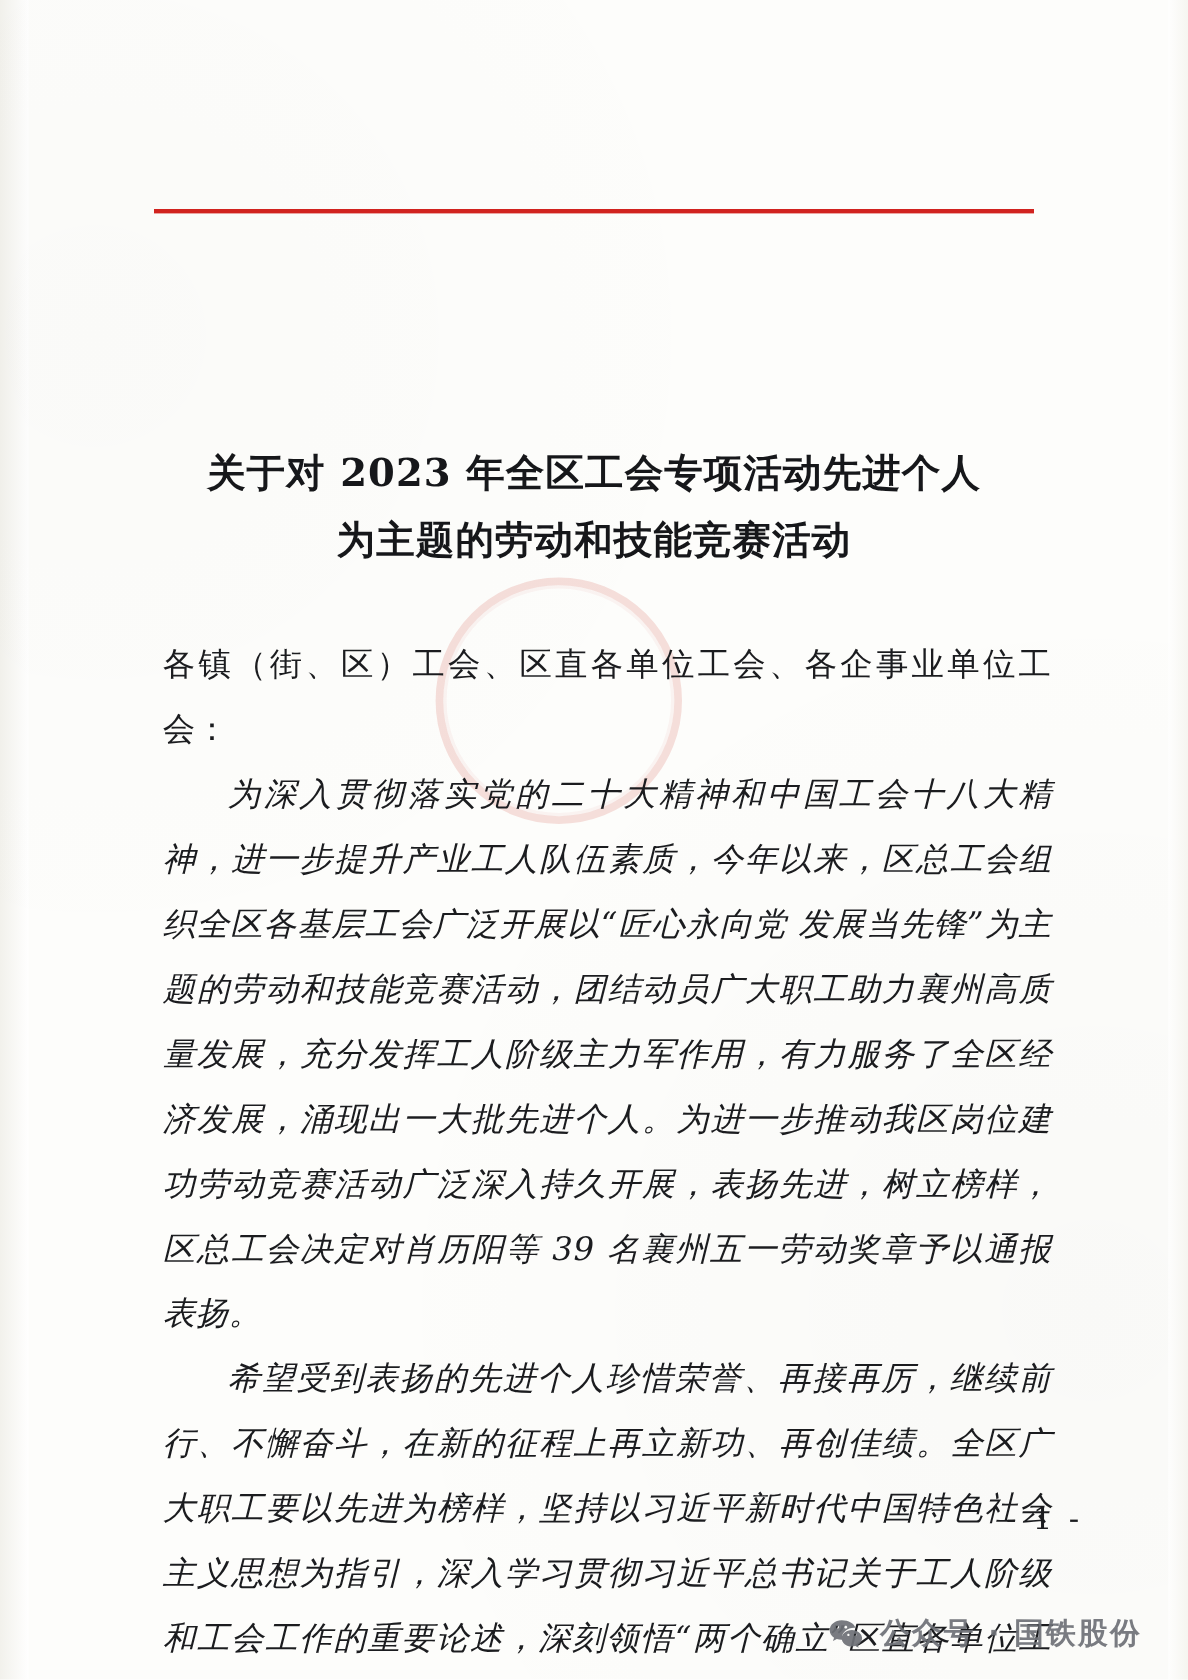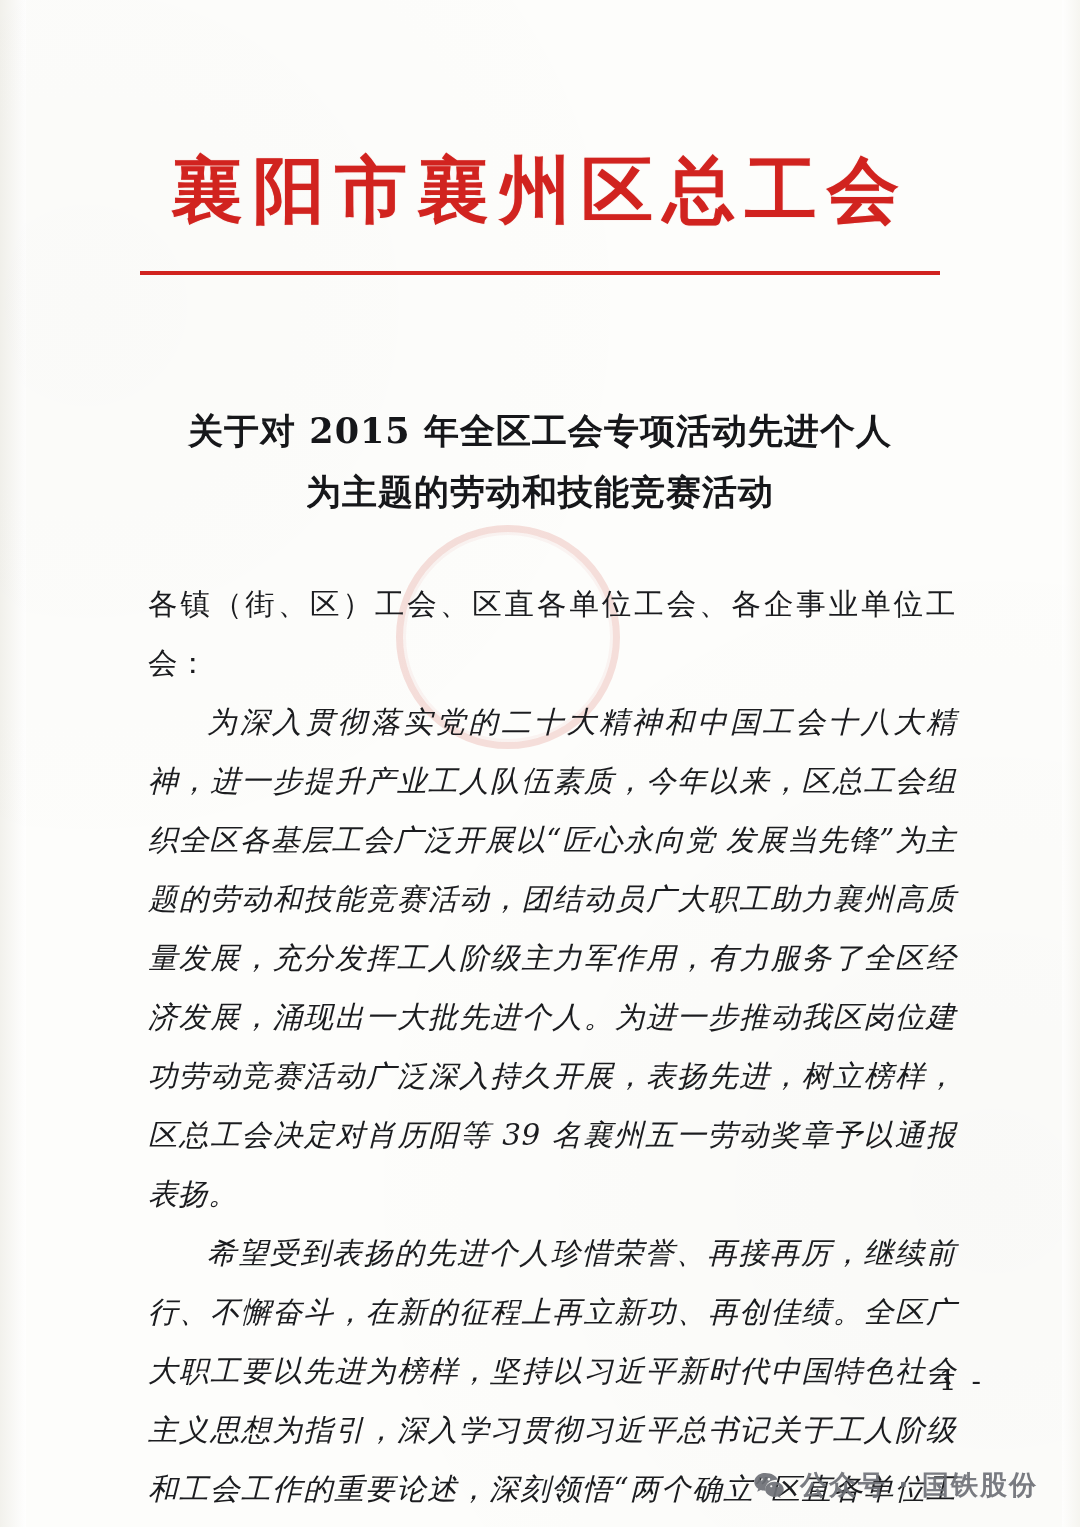--- a/index.html
+++ b/index.html
@@ -168,26 +168,25 @@
 </style>
 </head>
 <body>
 
 <div class="page">
   <div class="noise"></div>
 
   <div class="sheet">
 
     <div class="masthead">
-      <div class="masthead-title">襄阳市襄州区总工会</div>
       <div class="masthead-rule"></div>
     </div>
 
     <div class="doc-title">
-      <span class="line">关于对 2015 年全区工会专项活动先进个人</span>
+      <span class="line">关于对 2023 年全区工会专项活动先进个人</span>
       <span class="line">为主题的劳动和技能竞赛活动</span>
     </div>
 
     <div class="seal-ghost"></div>
 
     <div class="body-text">
       <p>各镇（街、区）工会、区直各单位工会、各企事业单位工会：</p>
       <p class="indent">为深入贯彻落实党的二十大精神和中国工会十八大精神，进一步提升产业工人队伍素质，今年以来，区总工会组织全区各基层工会广泛开展以“匠心永向党 发展当先锋”为主题的劳动和技能竞赛活动，团结动员广大职工助力襄州高质量发展，充分发挥工人阶级主力军作用，有力服务了全区经济发展，涌现出一大批先进个人。为进一步推动我区岗位建功劳动竞赛活动广泛深入持久开展，表扬先进，树立榜样，区总工会决定对肖历阳等 39 名襄州五一劳动奖章予以通报表扬。</p>
       <p class="indent">希望受到表扬的先进个人珍惜荣誉、再接再厉，继续前行、不懈奋斗，在新的征程上再立新功、再创佳绩。全区广大职工要以先进为榜样，坚持以习近平新时代中国特色社会主义思想为指引，深入学习贯彻习近平总书记关于工人阶级和工会工作的重要论述，深刻领悟“两个确立”区直各单位工会，增强“四个意识”、坚定“四个自信”、做到“两个维护”，牢记使命责任，坚定不</p>
     </div>

